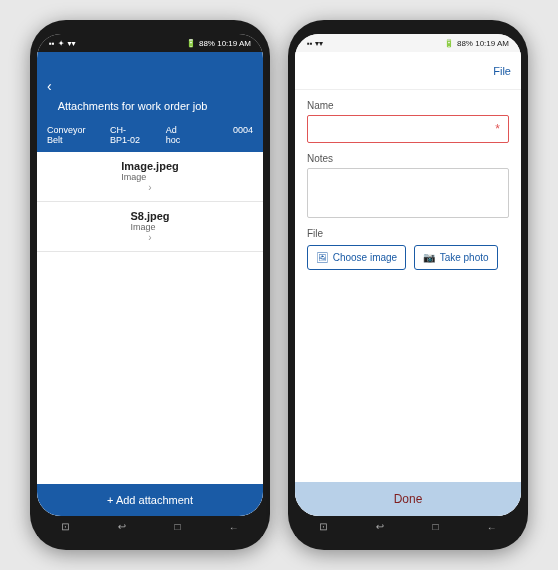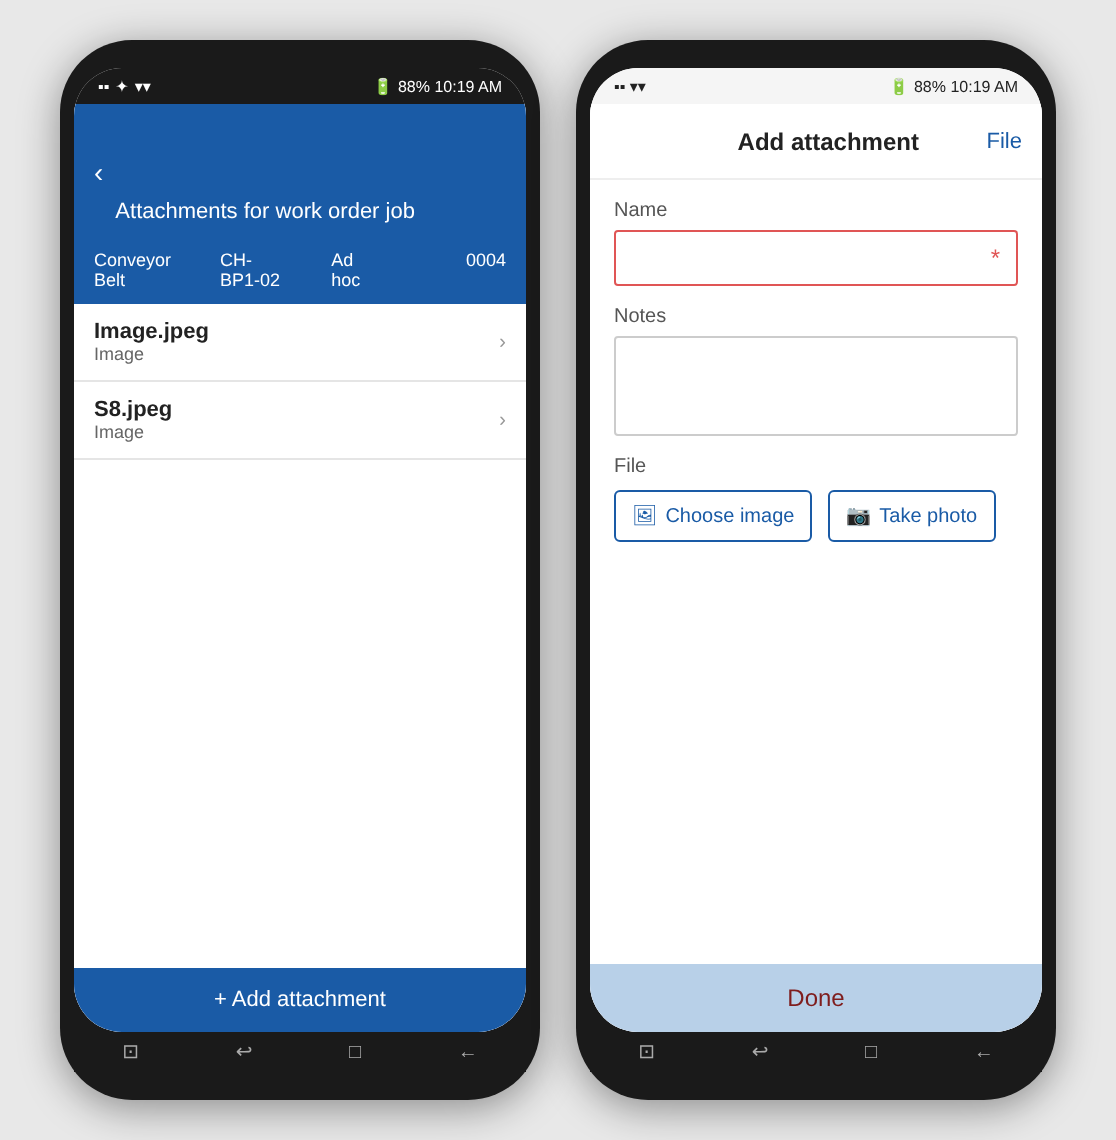--- a/index.html
+++ b/index.html
@@ -101,20 +101,21 @@
       overflow-y: auto;
     }
 
     .list-item {
       padding: 8px 10px;
       border-bottom: 1px solid #e5e5e5;
       display: flex;
       justify-content: space-between;
       align-items: center;
       cursor: pointer;
+      flex-direction: column;
     }
 
     .list-item-title {
       font-size: 11px;
       font-weight: 600;
       color: #222;
     }
 
     .list-item-sub {
       font-size: 9px;
@@ -328,21 +329,20 @@
       </div>
       <div>
         <span>🔋 88%  10:19 AM</span>
       </div>
     </div>
 
     <div class="screen">
 
       <div class="add-attachment-header">
         <span style="width:30px;"></span>
-        <span class="header-title">Add attachment</span>
         <span class="close-btn">File</span>
       </div>
 
       <div class="form-area">
 
         <div>
           <div class="form-label">Name</div>
           <div class="form-input">
             <span></span>
             <span class="required-star">*</span>

